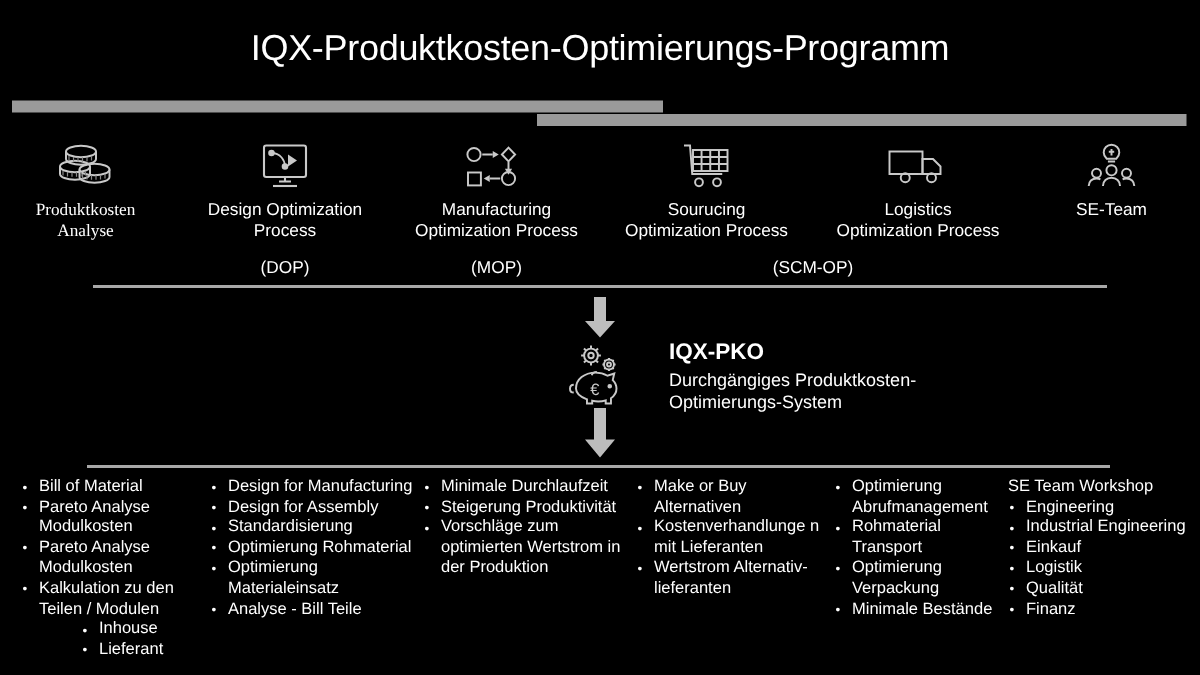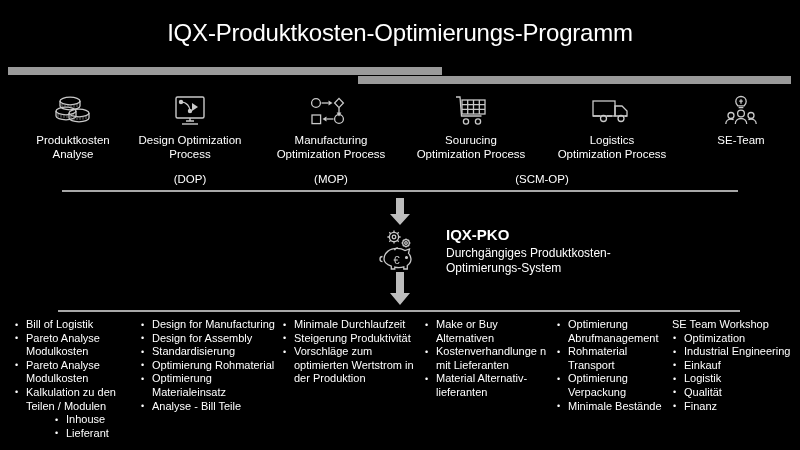--- a/index.html
+++ b/index.html
@@ -69,21 +69,21 @@
     justify-content: center;
   }
   .process-label {
     margin-top: 3px;
     font-size: 11.5px;
     line-height: 14px;
     color: #ffffff;
   }
 
   
-  #col-0 { left: 16px;   width: 114px; }
+  #col-0 { left: 0px;   width: 114px; font-family: Liberation Serif, serif; }
   #col-1 { left: 126px; width: 128px; }
   #col-2 { left: 262px; width: 138px; }
   #col-3 { left: 404px; width: 134px; text-align: center; }
   #col-4 { left: 546px; width: 132px; }
   #col-5 { left: 686px; width: 110px; }
 
   
   .acronym {
     position: absolute;
     top: 172px;
@@ -357,21 +357,21 @@
 <div class="arrow-down" id="arrow-lower">
   <svg width="22" height="34" viewBox="0 0 22 34">
     <path d="M7 0h8v21h6L11 33 1 21h6z" fill="#bdbdbd"></path>
   </svg>
 </div>
 
 <div id="bullet-row">
 
   <div class="bullet-col" id="bcol-0">
     <ul class="bullet-list">
-      <li class="bullet-item">Bill of Logistik</li>
+      <li class="bullet-item">Bill of Material</li>
       <li class="bullet-item">Pareto Analyse Modulkosten</li>
       <li class="bullet-item">Pareto Analyse Modulkosten</li>
       <li class="bullet-item">Kalkulation zu den Teilen / Modulen</li>
       <li class="bullet-item sub">Inhouse</li>
       <li class="bullet-item sub">Lieferant</li>
     </ul>
   </div>
 
   <div class="bullet-col" id="bcol-1">
     <ul class="bullet-list">
@@ -389,37 +389,37 @@
       <li class="bullet-item">Minimale Durchlaufzeit</li>
       <li class="bullet-item">Steigerung Produktivität</li>
       <li class="bullet-item">Vorschläge zum optimierten Wertstrom in der Produktion</li>
     </ul>
   </div>
 
   <div class="bullet-col" id="bcol-3">
     <ul class="bullet-list">
       <li class="bullet-item">Make or Buy Alternativen</li>
       <li class="bullet-item">Kostenverhandlunge n mit Lieferanten</li>
-      <li class="bullet-item">Material Alternativ-lieferanten</li>
+      <li class="bullet-item">Wertstrom Alternativ-lieferanten</li>
     </ul>
   </div>
 
   <div class="bullet-col" id="bcol-4">
     <ul class="bullet-list">
       <li class="bullet-item">Optimierung Abrufmanagement</li>
       <li class="bullet-item">Rohmaterial Transport</li>
       <li class="bullet-item">Optimierung Verpackung</li>
       <li class="bullet-item">Minimale Bestände</li>
     </ul>
   </div>
 
   <div class="bullet-col" id="bcol-5">
     <div class="col-heading">SE Team Workshop</div>
     <ul class="bullet-list">
-      <li class="bullet-item">Optimization</li>
+      <li class="bullet-item">Engineering</li>
       <li class="bullet-item">Industrial Engineering</li>
       <li class="bullet-item">Einkauf</li>
       <li class="bullet-item">Logistik</li>
       <li class="bullet-item">Qualität</li>
       <li class="bullet-item">Finanz</li>
     </ul>
   </div>
 
 </div>
 

